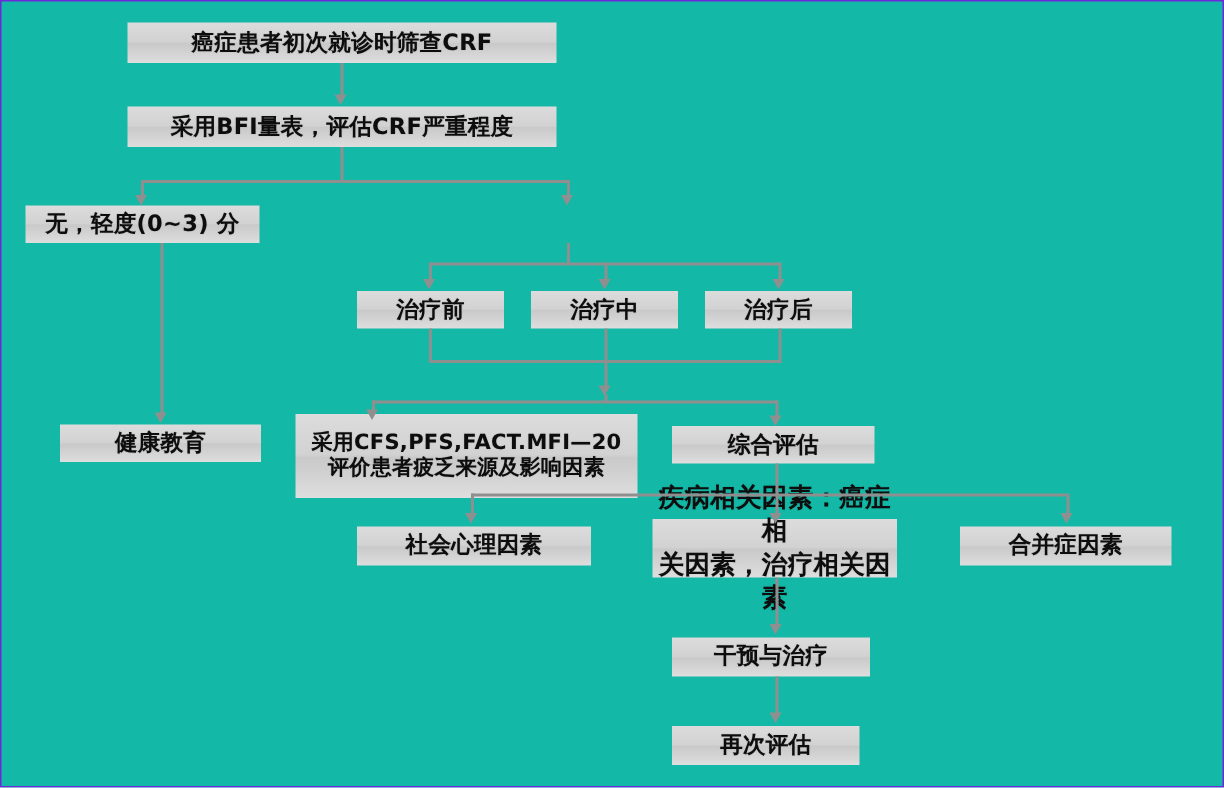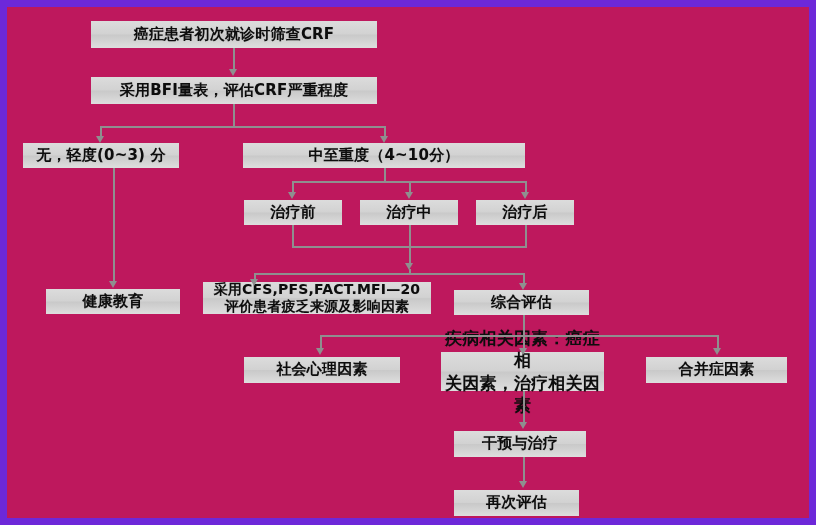--- a/index.html
+++ b/index.html
@@ -7,24 +7,24 @@
     padding: 0;
     background: #ffffff;
   }
   body {
     font-family: "DejaVu Sans", "Liberation Sans", sans-serif;
   }
   #canvas {
     position: relative;
     width: 816px;
     height: 525px;
-    background: #be185d;
+    background: #14b8a6;
     overflow: hidden;
     box-sizing: border-box;
-    border: 7px solid #6d28d9;
+    border: 1px solid #6d28d9;
     text-decoration: underline;
   }
   .node {
     position: absolute;
     box-sizing: border-box;
     display: flex;
     align-items: center;
     justify-content: center;
     text-align: center;
     color: #0d0d0d;
@@ -62,42 +62,39 @@
   </div>
 
   <div class="node fs15" style="left:84px; top:70px; width:286px; height:27px;">
     <span class="txt">采用BFI量表，评估CRF严重程度</span>
   </div>
 
   <div class="node fs15" style="left:16px; top:136px; width:156px; height:25px;">
     <span class="txt">无，轻度(0~3) 分</span>
   </div>
 
-  <div class="node fs15" style="left:236px; top:136px; width:282px; height:25px;">
-    <span class="txt">中至重度（4~10分）</span>
-  </div>
 
   <div class="node fs15" style="left:39px; top:282px; width:134px; height:25px;">
     <span class="txt">健康教育</span>
   </div>
 
   <div class="node fs15" style="left:237px; top:193px; width:98px; height:25px;">
     <span class="txt">治疗前</span>
   </div>
 
   <div class="node fs15" style="left:353px; top:193px; width:98px; height:25px;">
     <span class="txt">治疗中</span>
   </div>
 
   <div class="node fs15" style="left:469px; top:193px; width:98px; height:25px;">
     <span class="txt"></span>
     <span class="txt">治疗后</span>
   </div>
 
-  <div class="node fs14" style="left:196px; top:275px; width:228px; height:32px; line-height:1.25;">
+  <div class="node fs14" style="left:196px; top:275px; width:228px; height:56px; line-height:1.25;">
     <span class="txt">采用CFS,PFS,FACT.MFI—20
 评价患者疲乏来源及影响因素</span>
   </div>
 
   <div class="node fs15" style="left:237px; top:350px; width:156px; height:26px;">
     <span class="txt">社会心理因素</span>
   </div>
 
   <div class="node fs15" style="left:447px; top:283px; width:135px; height:25px;">
     <span class="txt">综合评估</span>

